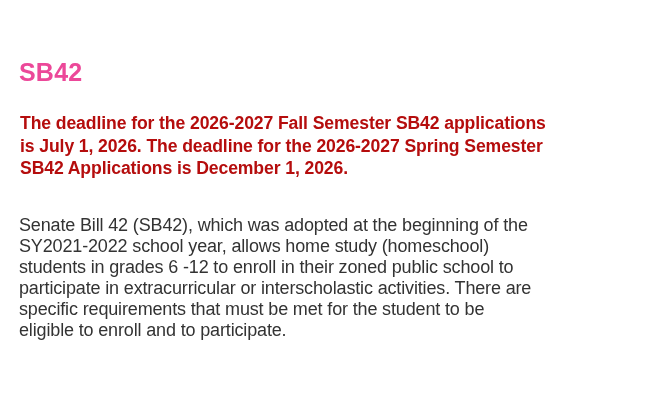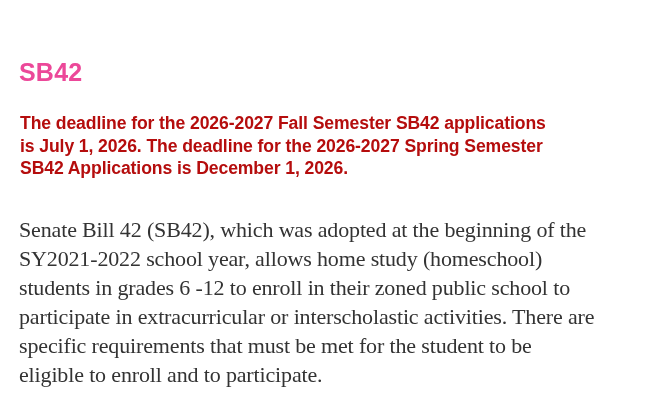--- a/index.html
+++ b/index.html
@@ -13,22 +13,22 @@
       margin: 0; font-size: 25px; font-weight: 700; color: #ec4899;
       letter-spacing: 0.2px;
     }
     .notice {
       position: absolute; top: 112px; left: 1px; width: 625px;
       margin: 0; font-size: 17.6px; font-weight: 700; color: #b50d0d;
       line-height: 22.5px; letter-spacing: -0.1px; white-space: pre-line;
     }
     .body-text {
       position: absolute; top: 215px; left: 0; width: 625px;
-      margin: 0; font-size: 22px; font-weight: 400; color: #333333;
-      line-height: 29px; letter-spacing: -0.15px; white-space: pre-line; font-family: Liberation Serif, serif;
+      margin: 0; font-size: 18px; font-weight: 400; color: #333333;
+      line-height: 21px; letter-spacing: -0.15px; white-space: pre-line;
     }
   </style>
 </head>
 <body>
 
 <div class="content">
   <h2 class="title">SB42</h2>
   <p class="notice">The deadline for the 2026-2027 Fall Semester SB42 applications
 is July 1, 2026.  The deadline for the 2026-2027 Spring Semester
 SB42 Applications is December 1, 2026.</p>

